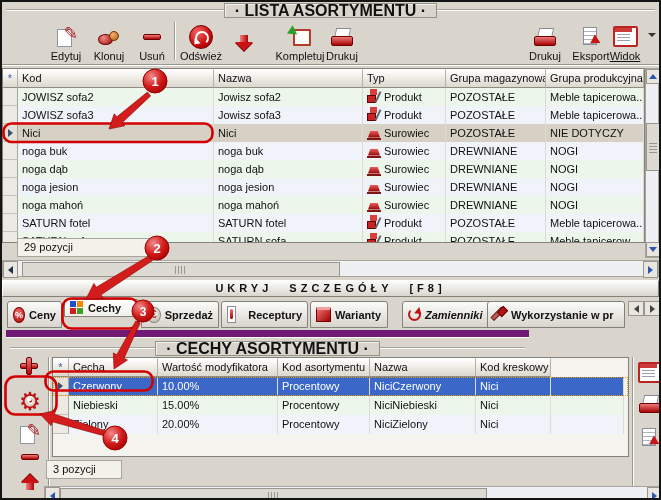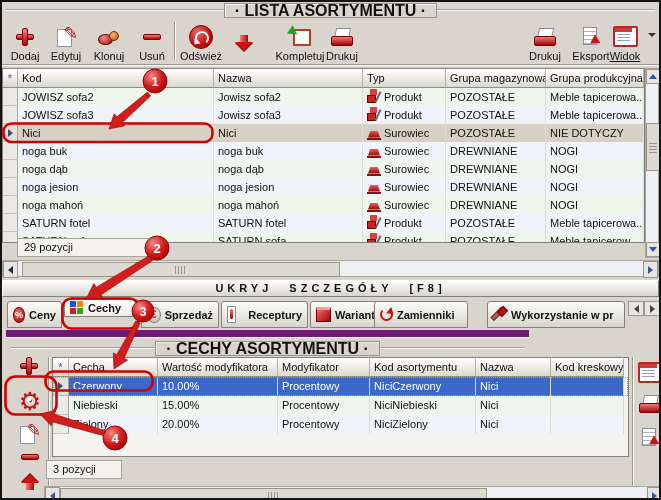--- a/index.html
+++ b/index.html
@@ -176,26 +176,20 @@
 <body>
 
 <div id="win">
 
   <div class="abs capstrip" style="top:0;">
     <span class="groove"></span>
     <span class="caplabel">· LISTA ASORTYMENTU ·</span>
   </div>
 
   <div class="abs toolbar">
-    <div class="btn" style="left:2px;width:42px;">
-      <span class="ic">
-          <span class="ig i-plus"></span>
-        </span>
-      <span class="lbl">Dodaj</span>
-      </div>
     <div class="btn" style="left:44px;width:40px;">
       <span class="ic">
           <span class="ig i-pencil"></span>
         </span>
       <span class="lbl">Edytuj</span>
       </div>
     <div class="btn" style="left:84px;width:46px;">
       <span class="ic">
           <span class="ig i-stamp"></span>
         </span>
@@ -476,21 +470,21 @@
     <span>Sprzedaż</span>
     </div>
   <div class="tab" style="left:219px;width:87px;gap:12px;">
     <span class="ig t-recipe"></span>
     <span>Receptury</span>
     </div>
   <div class="tab" style="left:308px;width:78px;">
     <span class="ig t-box"></span>
     <span>Warianty</span>
     </div>
-  <div class="tab" style="left:372px;width:94px;">
+  <div class="tab" style="left:400px;width:94px;font-style:italic;">
     <span class="ig t-swap"></span>
     <span>Zamienniki</span>
     </div>
   <div class="tab" style="left:485px;width:138px;">
     <span class="ig t-hammer"></span>
     <span>Wykorzystanie w pr</span>
     </div>
   <div class="abs sbtn" style="left:626px;top:299px;width:14px;height:13px;">
       <span class="tri l" style="border-right-color:#444;"></span>
     </div>
@@ -520,21 +514,20 @@
       <span class="ig i-aup"></span>
       </div>
     <div class="vline" style="left:42px;top:20px;height:146px;"></div>
     <div class="vline" style="left:626px;top:20px;height:146px;"></div>
 
     <div class="abs tbl" style="left:46px;top:20px;width:577px;height:100px;box-sizing:border-box;background:#f4f3ee;overflow:hidden;">
       <div class="thead g2">
         <div class="hcell" style="text-align:center;padding:2px 0;"><span class="star">*</span></div>
         <div class="hcell">Cecha</div>
         <div class="hcell">Wartość modyfikatora</div>
-        <div class="hcell">Modyfikator</div>
         <div class="hcell">Kod asortymentu</div>
         <div class="hcell">Nazwa</div>
         <div class="hcell">Kod kreskowy</div>
       </div>
       <div id="feat-rows">
           <div class="trow h19 g2 bsel" style="height: 19px;">
             <div class="cell selcell">
               <span class="sel-arrow"></span>
             </div>
             <div class="cell">

